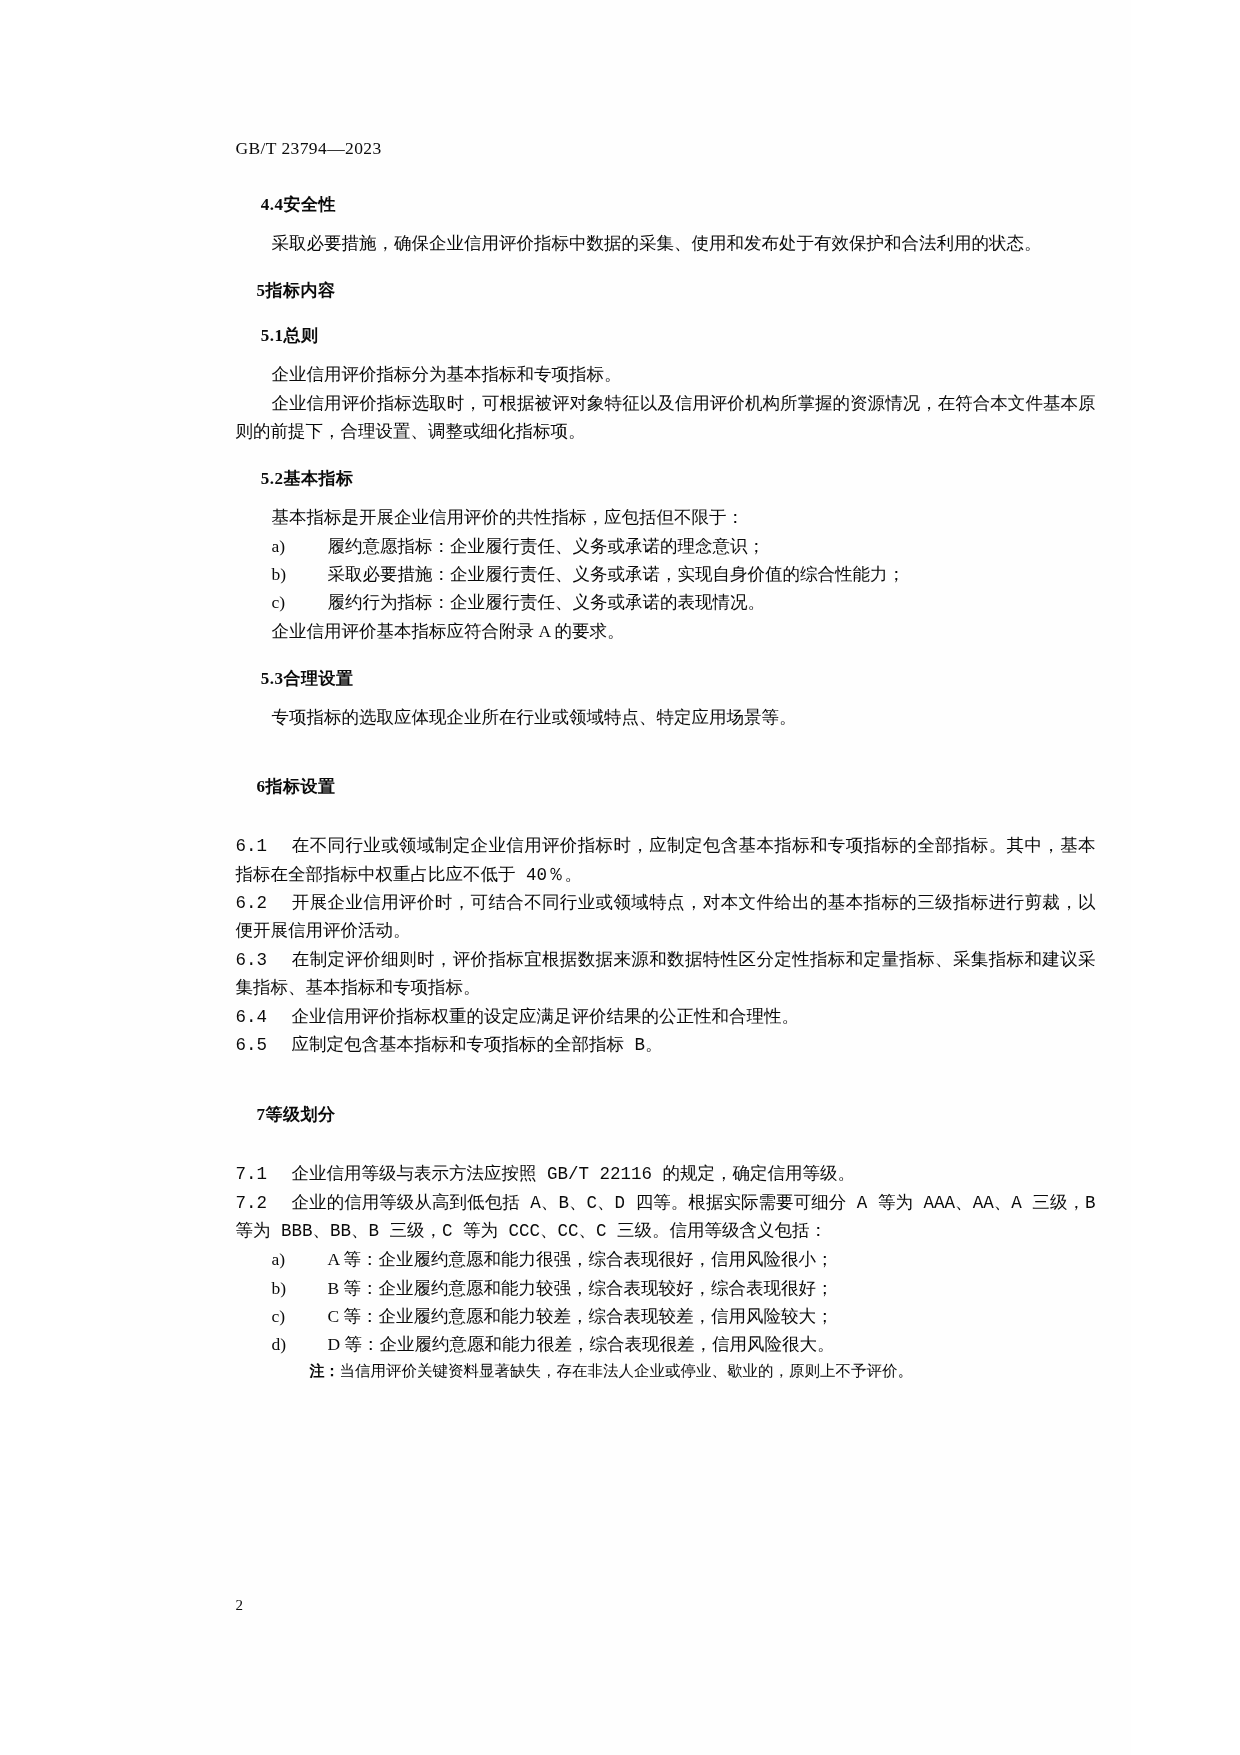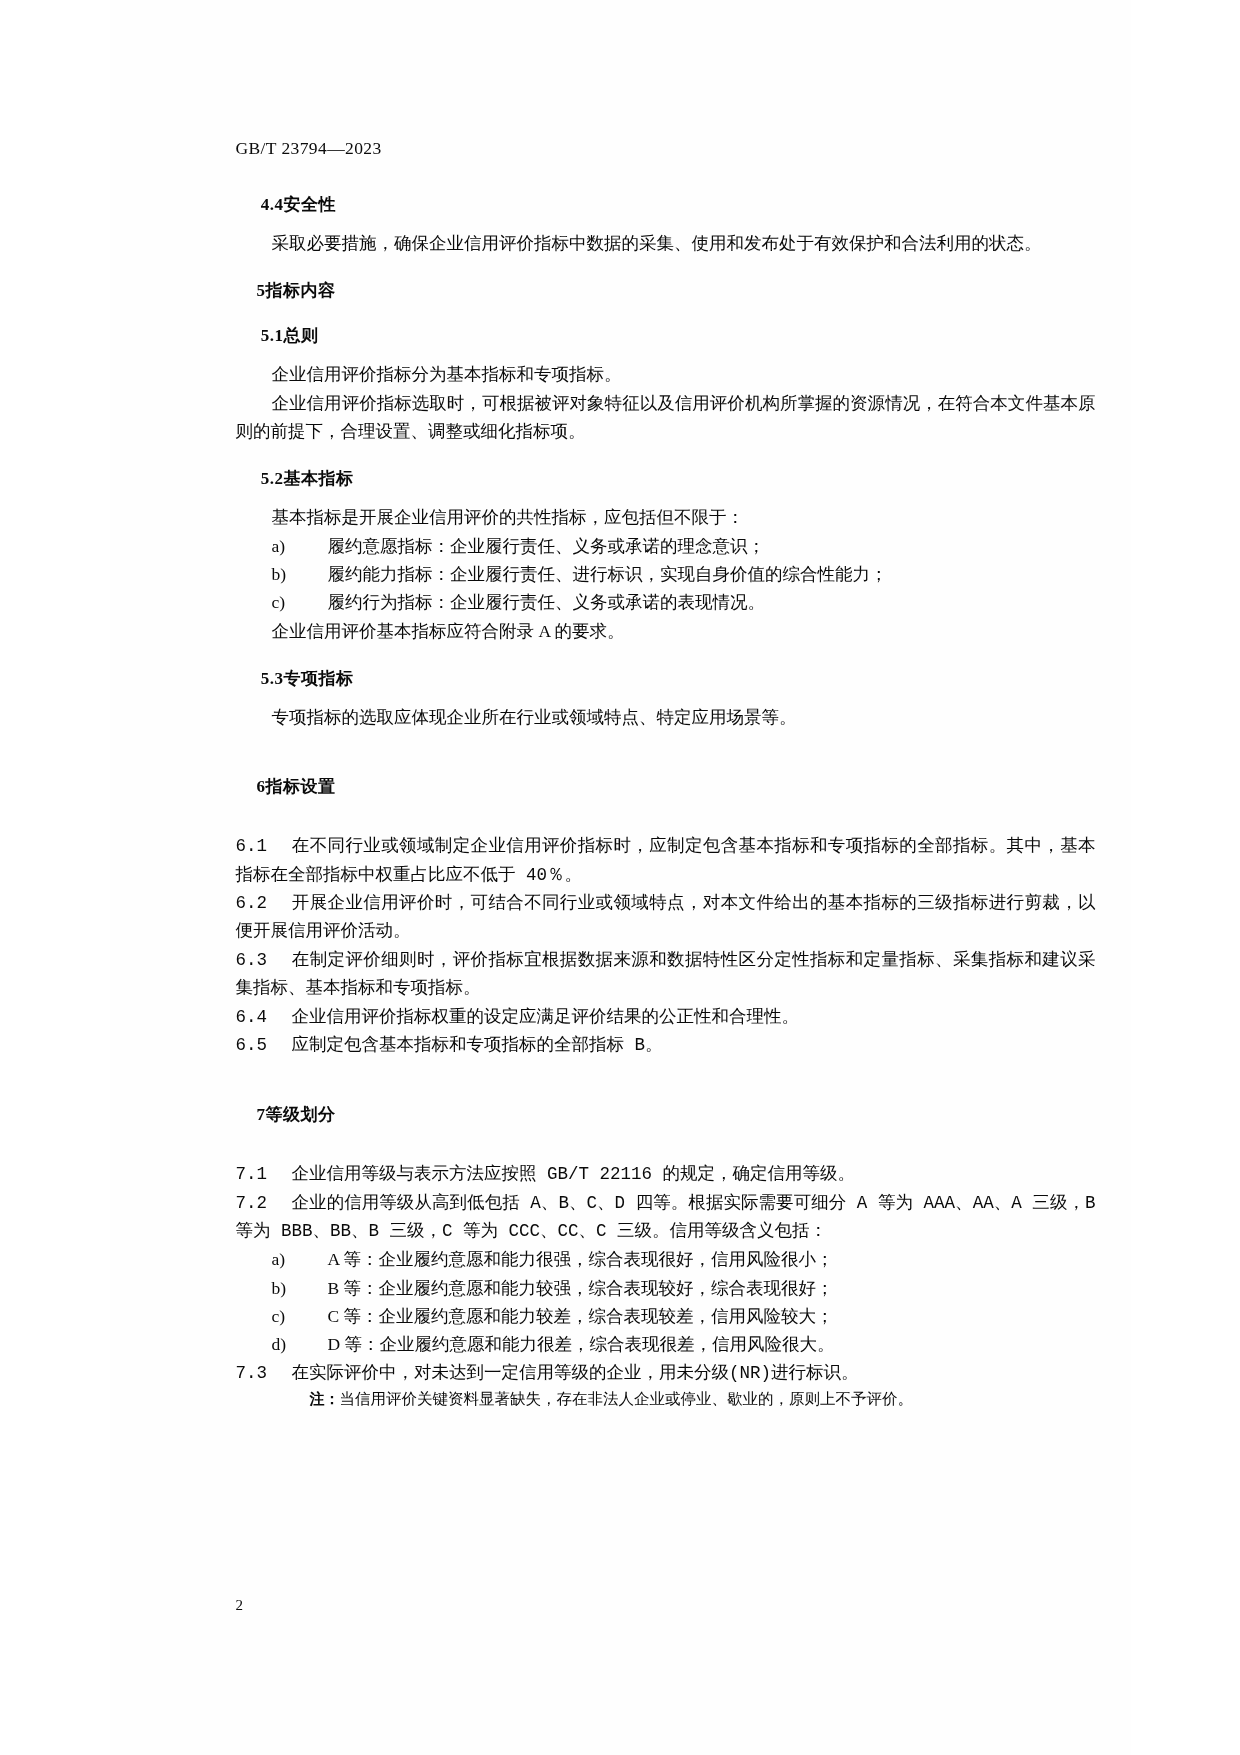--- a/index.html
+++ b/index.html
@@ -144,28 +144,28 @@
     <p class="body indent">企业信用评价指标选取时，可根据被评对象特征以及信用评价机构所掌握的资源情况，在符合本文件基本原则的前提下，合理设置、调整或细化指标项。</p>
 
     <div class="gap-m"></div>
 
     <div class="sec-head lvl2">
       <span class="idx">5.2</span><span>基本指标</span>
     </div>
     <div class="gap-s"></div>
     <p class="body indent">基本指标是开展企业信用评价的共性指标，应包括但不限于：</p>
     <p class="list-item"><span class="mk">a)</span><span>履约意愿指标：企业履行责任、义务或承诺的理念意识；</span></p>
-    <p class="list-item"><span class="mk">b)</span><span>履约能力指标：企业履行责任、进行标识，实现自身价值的综合性能力；</span></p>
+    <p class="list-item"><span class="mk">b)</span><span>采取必要措施：企业履行责任、义务或承诺，实现自身价值的综合性能力；</span></p>
     <p class="list-item"><span class="mk">c)</span><span>履约行为指标：企业履行责任、义务或承诺的表现情况。</span></p>
     <p class="body indent">企业信用评价基本指标应符合附录 A 的要求。</p>
 
     <div class="gap-m"></div>
 
     <div class="sec-head lvl2">
-      <span class="idx">5.3</span><span>专项指标</span>
+      <span class="idx">5.3</span><span>合理设置</span>
     </div>
     <div class="gap-s"></div>
     <p class="body indent">专项指标的选取应体现企业所在行业或领域特点、特定应用场景等。</p>
 
     <div class="gap-xl"></div>
 
     <div class="sec-head lvl1">
       <span class="idx">6</span><span>指标设置</span>
     </div>
 
@@ -186,20 +186,19 @@
     <div class="gap-l"></div>
 
     <p class="numbered hang"><span class="lbl">7.1</span><span>企业信用等级与表示方法应按照 GB/T 22116 的规定，确定信用等级。</span></p>
     <p class="numbered hang"><span class="lbl">7.2</span><span>企业的信用等级从高到低包括 A、B、C、D 四等。根据实际需要可细分 A 等为 AAA、AA、A 三级，B 等为 BBB、BB、B 三级，C 等为 CCC、CC、C 三级。信用等级含义包括：</span></p>
 
     <p class="list-item"><span class="mk">a)</span><span>A 等：企业履约意愿和能力很强，综合表现很好，信用风险很小；</span></p>
     <p class="list-item"><span class="mk">b)</span><span>B 等：企业履约意愿和能力较强，综合表现较好，综合表现很好；</span></p>
     <p class="list-item"><span class="mk">c)</span><span>C 等：企业履约意愿和能力较差，综合表现较差，信用风险较大；</span></p>
     <p class="list-item"><span class="mk">d)</span><span>D 等：企业履约意愿和能力很差，综合表现很差，信用风险很大。</span></p>
 
-    <p class="numbered hang"><span class="lbl">7.3</span><span>在实际评价中，对未达到一定信用等级的企业，用未分级(NR)进行标识。</span></p>
 
     <p class="note"><b>注：</b><span>当信用评价关键资料显著缺失，存在非法人企业或停业、歇业的，原则上不予评价。</span></p>
 
   </div>
 
   <div class="pagenum">2</div>
 </div>
 
 </body></html>

